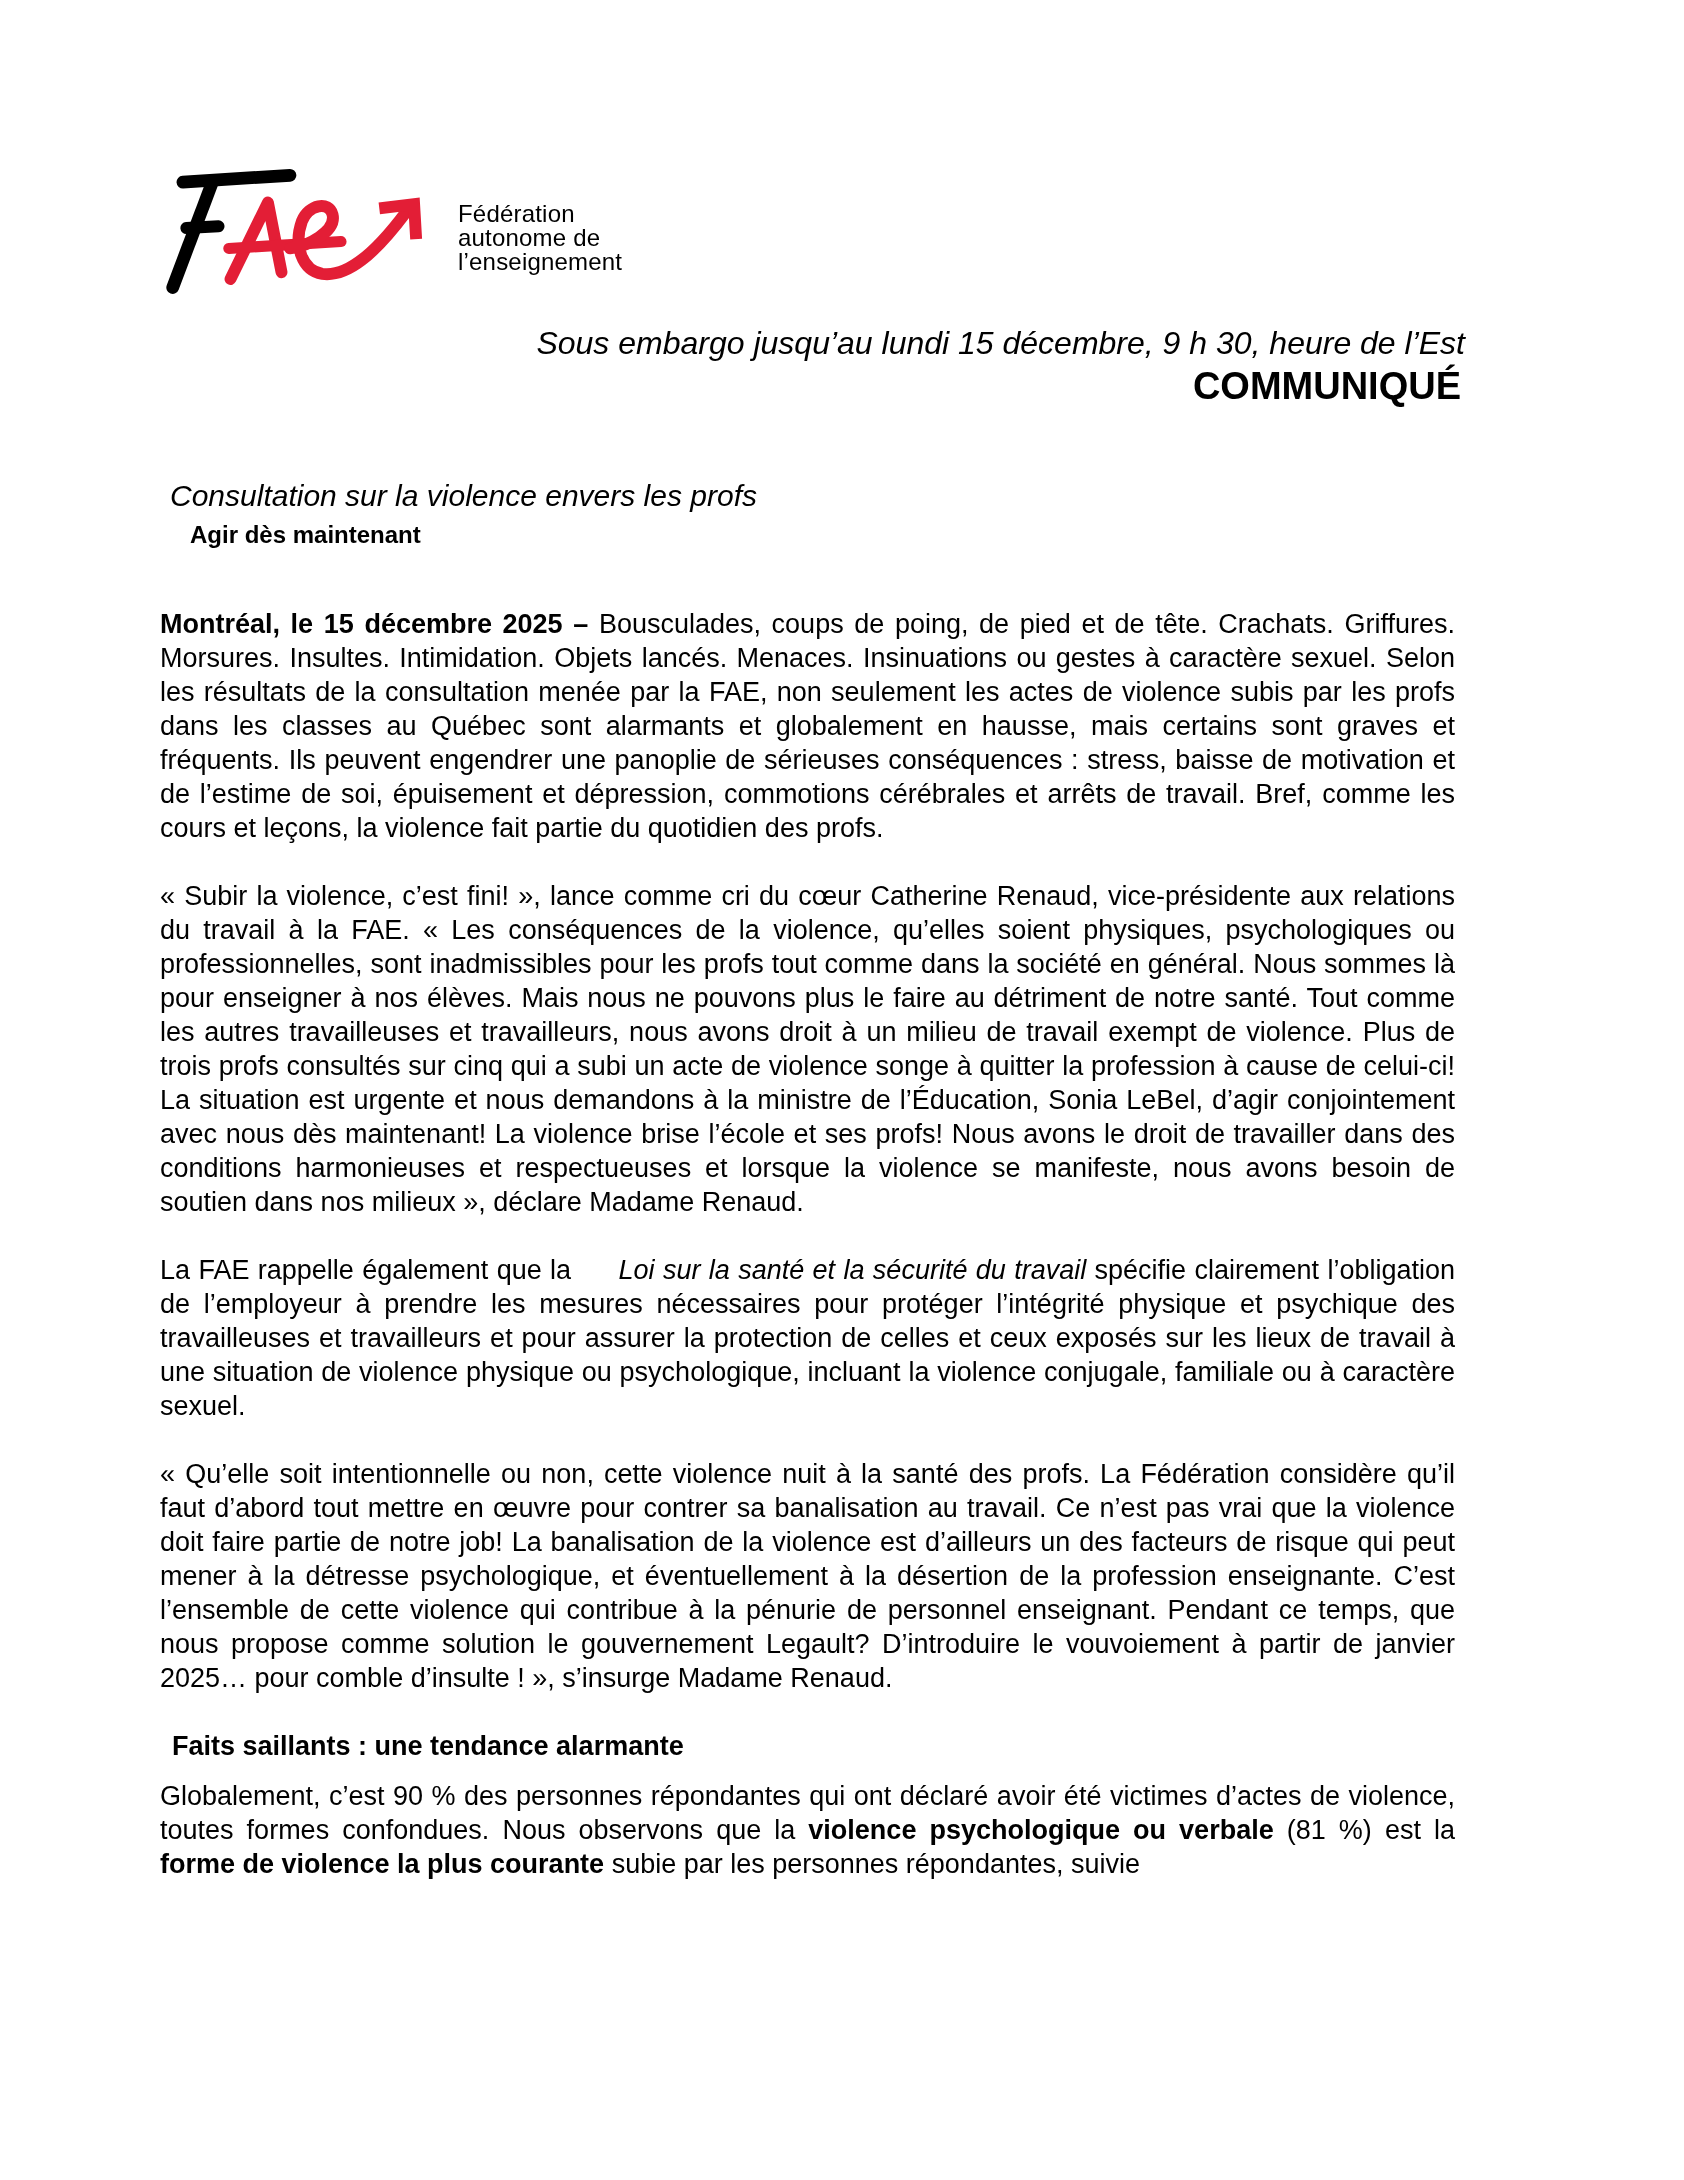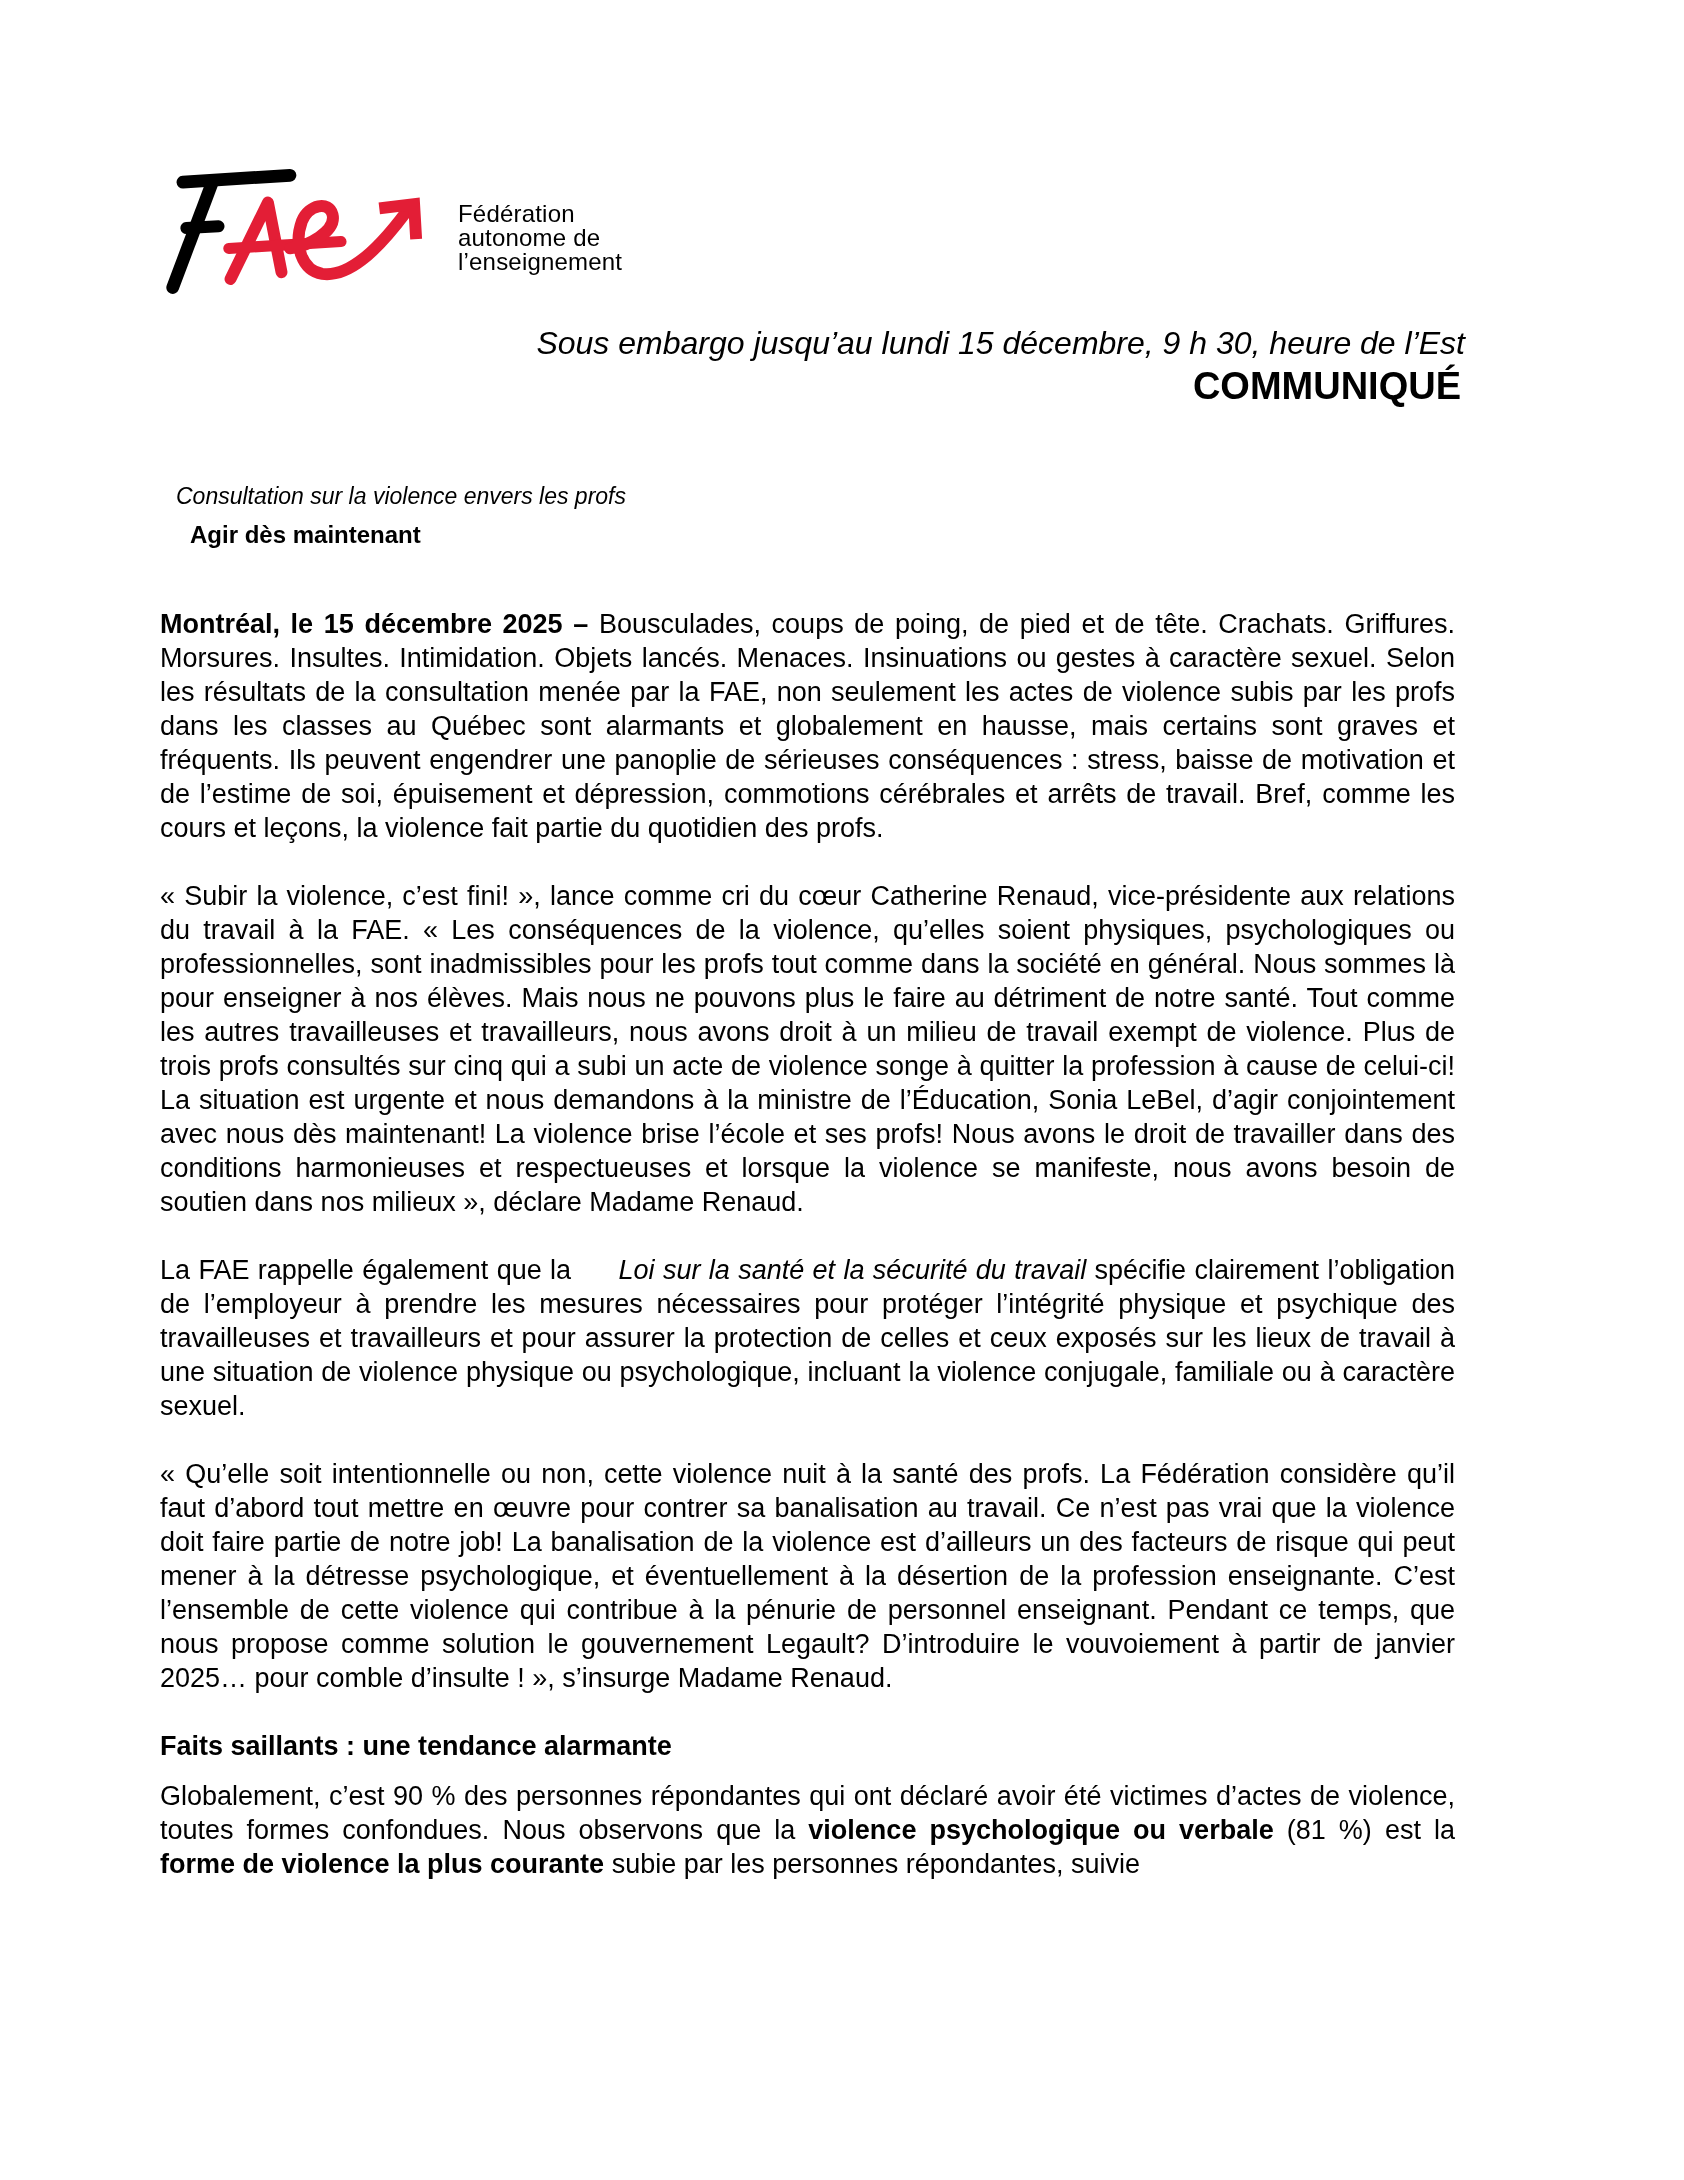--- a/index.html
+++ b/index.html
@@ -16,38 +16,38 @@
     .logo-text div { white-space: nowrap; }
     .embargo {
       position: absolute; right: 220px; top: 325px;
       font-style: italic; font-size: 32px; line-height: 37px; white-space: nowrap;
     }
     .communique {
       position: absolute; right: 224px; top: 368px;
       font-weight: bold; font-size: 38px; line-height: 37px; white-space: nowrap;
     }
     .kicker {
-      position: absolute; left: 176px; top: 479px;
-      font-style: italic; font-size: 23px; line-height: 34px; white-space: nowrap;
+      position: absolute; left: 170px; top: 479px;
+      font-style: italic; font-size: 30px; line-height: 34px; white-space: nowrap;
     }
     .headline {
       position: absolute; left: 170px; top: 514px;
       font-weight: bold; font-size: 24px; line-height: 41px; white-space: nowrap; margin-left: 20px;
     }
     .body-wrap {
       position: absolute; left: 160px; top: 607px; width: 1295px;
     }
     .para {
       font-size: 27px; line-height: 34px; text-align: justify;
       margin: 0 0 34px 0;
     }
     .para b { font-weight: bold; }
     .para i { font-style: italic; margin-left: 39px; }
     .section-title {
-      font-weight: bold; font-size: 27px; line-height: 34px; margin: 0;
+      font-weight: bold; font-size: 27px; line-height: 34px; margin: 12px;
     }
     .para.tight { margin-top: 16px; }
   </style>
 </head>
 <body>
 
 <div class="logo">
   <svg width="273" height="136" viewBox="0 0 320 160">
 
     <path d="M24 26 L150 18" stroke="#000" stroke-width="15" stroke-linecap="round" fill="none"></path>

